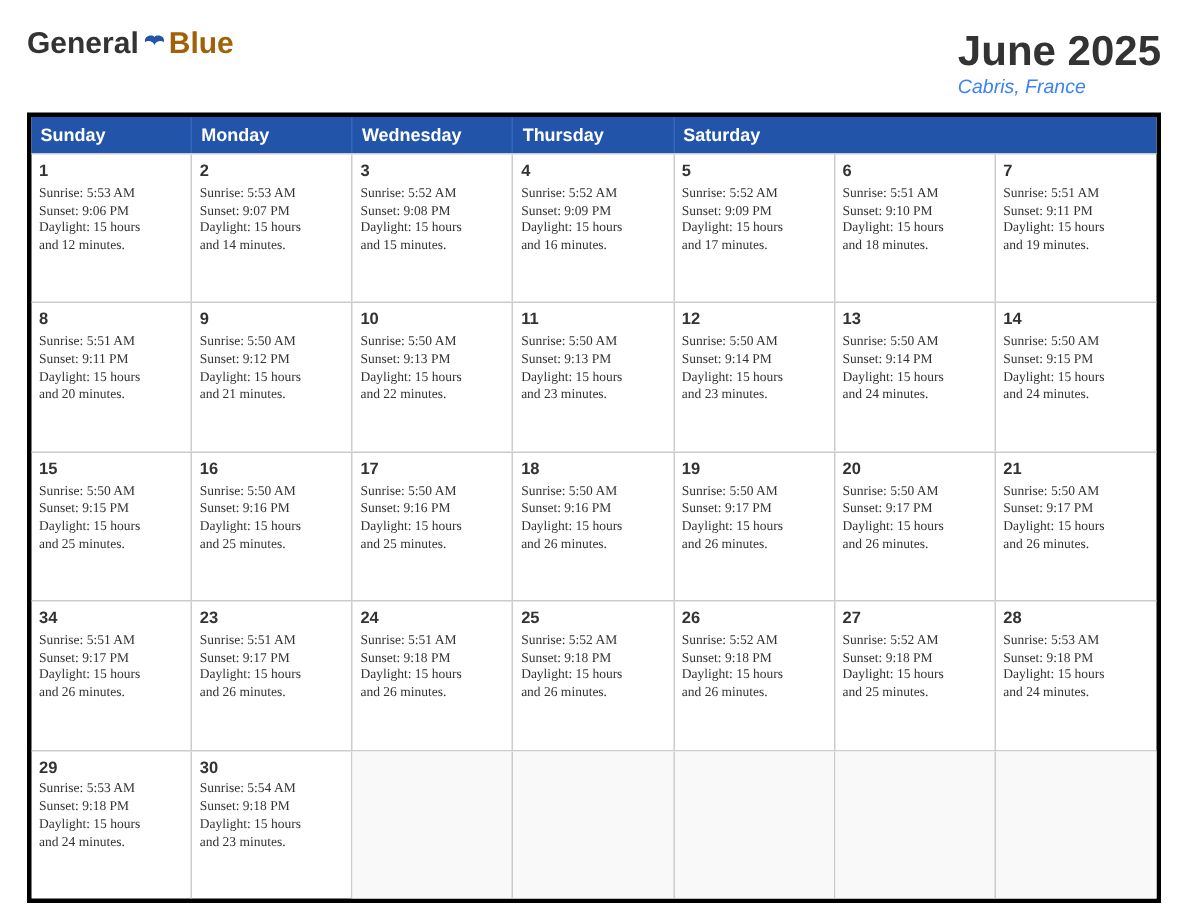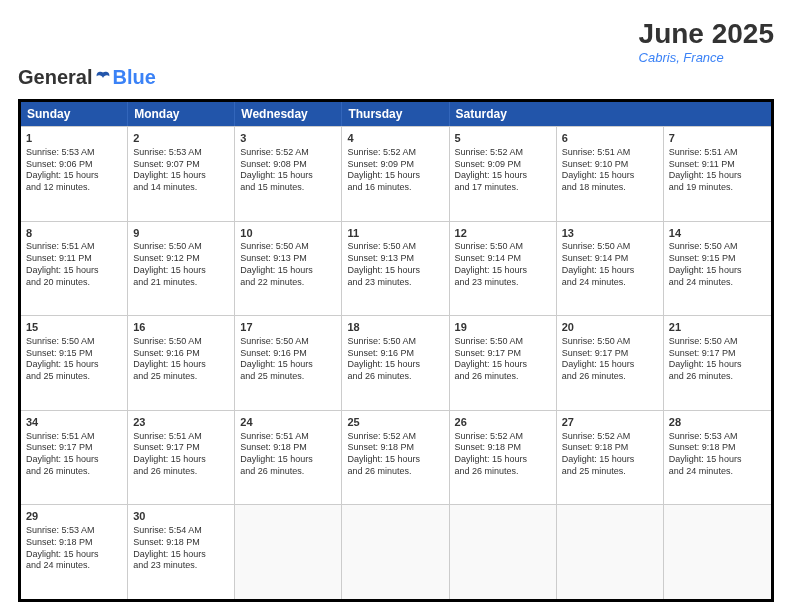--- a/index.html
+++ b/index.html
@@ -27,24 +27,23 @@
       display: flex;
       flex-direction: column;
       align-items: flex-start;
     }
     .logo-text {
       display: flex;
       align-items: center;
       font-size: 20px;
       font-weight: bold;
       color: #333;
-      margin-top: 48px;
     }
     .logo-general { color: #333; font-weight: bold; }
-    .logo-blue { color: #3b82f6; font-weight: bold; }
+    .logo-blue { color: #a16207; font-weight: bold; }
     .logo-icon {
       width: 18px;
       height: 18px;
       margin-left: 2px;
     }
     .header-right {
       text-align: left;
     }
     .month-title {
       font-size: 28px;
@@ -99,20 +98,21 @@
     .day-num {
       font-size: 11px;
       font-weight: bold;
       display: block;
       margin-bottom: 1px;
     }
     .cell-text {
       font-size: 9px;
       color: #333;
       line-height: 1.3;
+      font-family: Liberation Serif, serif;
     }
   </style>
 </head>
 <body>
 
 <div class="page">
   <div class="header">
     <div class="logo">
       <div class="logo-text">
         <span class="logo-general">General</span>

